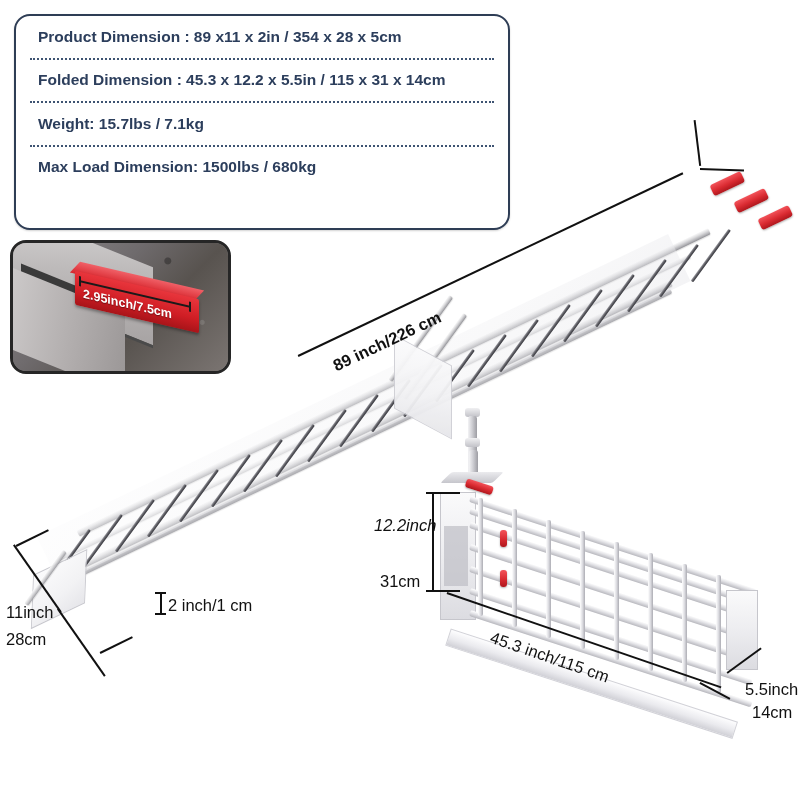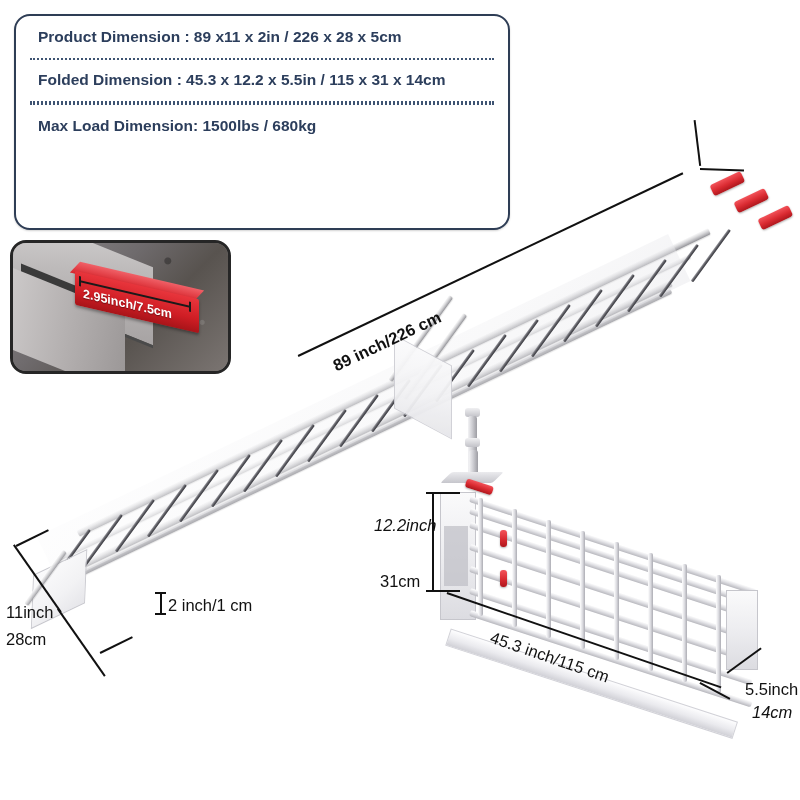--- a/index.html
+++ b/index.html
@@ -93,24 +93,25 @@
   .fstile{position:absolute;width:5px;transform-origin:top center;border-radius:2px;
     background:linear-gradient(90deg,#ffffff 0%,#dcdce1 50%,#adadb4 100%);}
   .fbase{position:absolute;transform-origin:left center;
     background:linear-gradient(180deg,#fdfdfe 0%,#eaeaee 55%,#d0d0d6 100%);}
 </style>
 </head>
 <body>
 
 <div id="info-panel">
   <div class="spec-list">
-    <div class="spec-row">Product Dimension :  89 x11 x 2in / 226 x 28 x 5cm</div>
+    <div class="spec-row">Product Dimension :  89 x11 x 2in / 354 x 28 x 5cm</div>
     <div class="spec-sep"></div>
     <div class="spec-row">Folded Dimension : 45.3 x 12.2 x 5.5in / 115 x 31 x 14cm</div>
     <div class="spec-sep"></div>
+    <div class="spec-row">Weight: 15.7lbs / 7.1kg</div>
     <div class="spec-sep"></div>
     <div class="spec-row">Max Load Dimension: 1500lbs / 680kg</div>
   </div>
 </div>
 
 <div id="inset-photo">
   <div class="asphalt"></div>
   <div class="ins-ramp-top"></div>
   <div class="ins-ramp-edge"></div>
   <div class="ins-ramp-face"></div>
@@ -234,13 +235,13 @@
 <div class="lline" style="left:426px;top:590px;width:34px;"></div>
 <div class="dim" style="left:374px;top:516px;font-style:italic;">12.2inch</div>
 <div class="dim" style="left:380px;top:572px;">31cm</div>
 
 <div class="lline" style="left:447px;top:592px;width:290px;transform:rotate(19deg);"></div>
 <div class="dim rot" style="left:494px;top:628px;transform:rotate(19deg);">45.3 inch/115 cm</div>
 
 <div class="lline" style="left:727px;top:672px;width:42px;transform:rotate(-36deg);"></div>
 <div class="lline" style="left:700px;top:682px;width:34px;transform:rotate(28deg);"></div>
 <div class="dim" style="left:745px;top:680px;">5.5inch</div>
-<div class="dim" style="left:752px;top:703px;font-style:italic;">14cm</div>
+<div class="dim" style="left:752px;top:703px;">14cm</div>
 
 </body></html>

